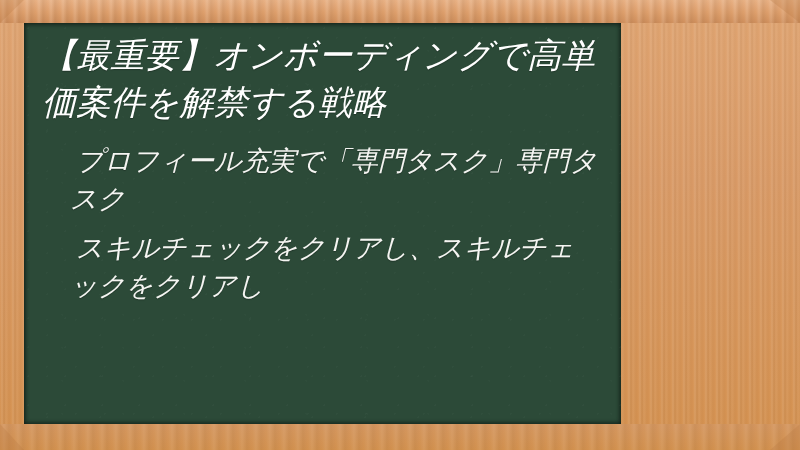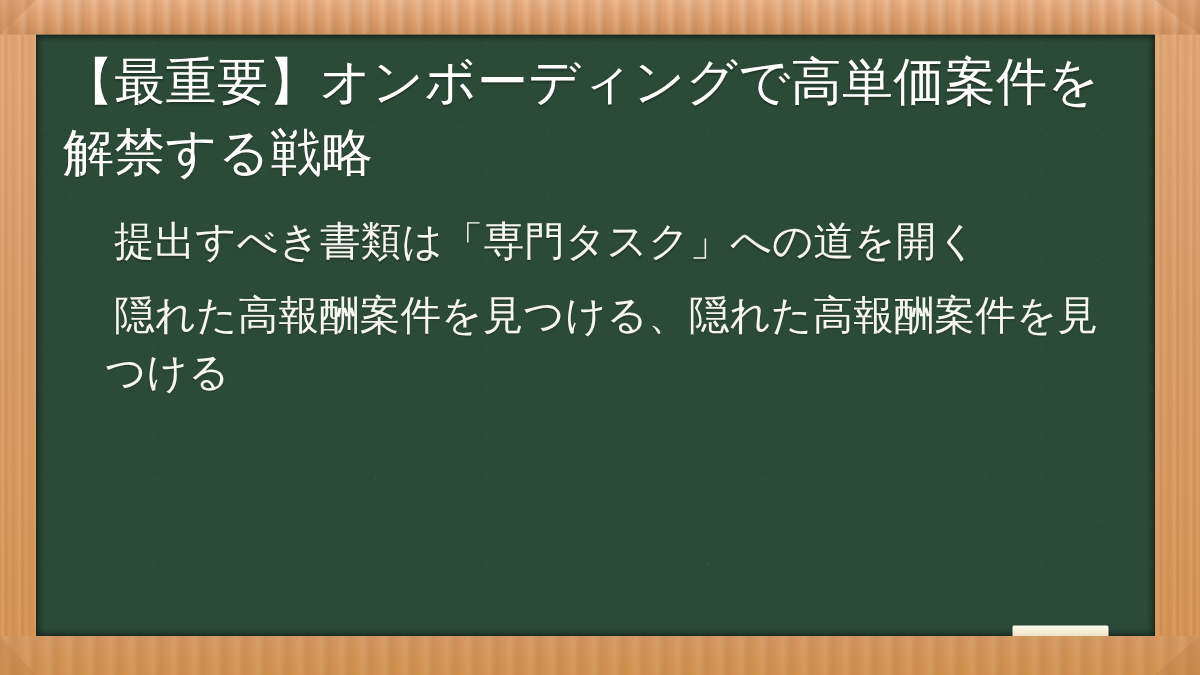--- a/index.html
+++ b/index.html
@@ -60,29 +60,30 @@
   .miter-tl { left: 0;  top: 0;    border-top: 23px solid #b87a44; border-right: 24px solid transparent; }
   .miter-tr { right: 0; top: 0;    border-top: 23px solid #b87a44; border-left: 30px solid transparent; }
   .miter-bl { left: 0;  bottom: 0; border-bottom: 26px solid #b87a44; border-right: 24px solid transparent; }
   .miter-br { right: 0; bottom: 0; border-bottom: 26px solid #b87a44; border-left: 30px solid transparent; }
 
   
   .board {
     position: absolute;
     left: 24px;
     top: 23px;
-    width: 746px;
+    width: 597px;
     height: 401px;
     background: #2c4a38;
     box-shadow:
       inset 0 2px 5px rgba(0,0,0,0.32),
       inset 0 -2px 4px rgba(0,0,0,0.22),
       inset 2px 0 4px rgba(0,0,0,0.20),
       inset -2px 0 4px rgba(0,0,0,0.20);
     overflow: hidden;
+    font-style: italic;
   }
   .board-noise {
     position: absolute;
     inset: 0;
     background-image:
       radial-gradient(circle at 12% 18%, rgba(255,255,255,0.022) 0 1px, transparent 1px),
       radial-gradient(circle at 44% 62%, rgba(255,255,255,0.018) 0 1px, transparent 1px),
       radial-gradient(circle at 78% 31%, rgba(255,255,255,0.020) 0 1px, transparent 1px),
       radial-gradient(circle at 63% 84%, rgba(255,255,255,0.016) 0 1px, transparent 1px);
     background-size: 37px 29px, 53px 41px, 29px 47px, 61px 33px;
@@ -148,21 +149,21 @@
     <div class="miter miter-br"></div>
   </div>
 
   <div class="board">
     <div class="board-noise"></div>
 
     <div class="content">
       <h1 class="title">【最重要】オンボーディングで高単価案件を解禁する戦略</h1>
 
       <ul class="list">
-        <li class="list-item">提出すべき書類は「専門タスク」への道を開く</li>
-        <li class="list-item">隠れた高報酬案件を見つける、隠れた高報酬案件を見つける</li>
+        <li class="list-item">プロフィール充実で「専門タスク」専門タスク</li>
+        <li class="list-item">スキルチェックをクリアし、スキルチェックをクリアし</li>
       </ul>
     </div>
 
     <div class="chalk"></div>
   </div>
 
 </div>
 
 </body></html>

